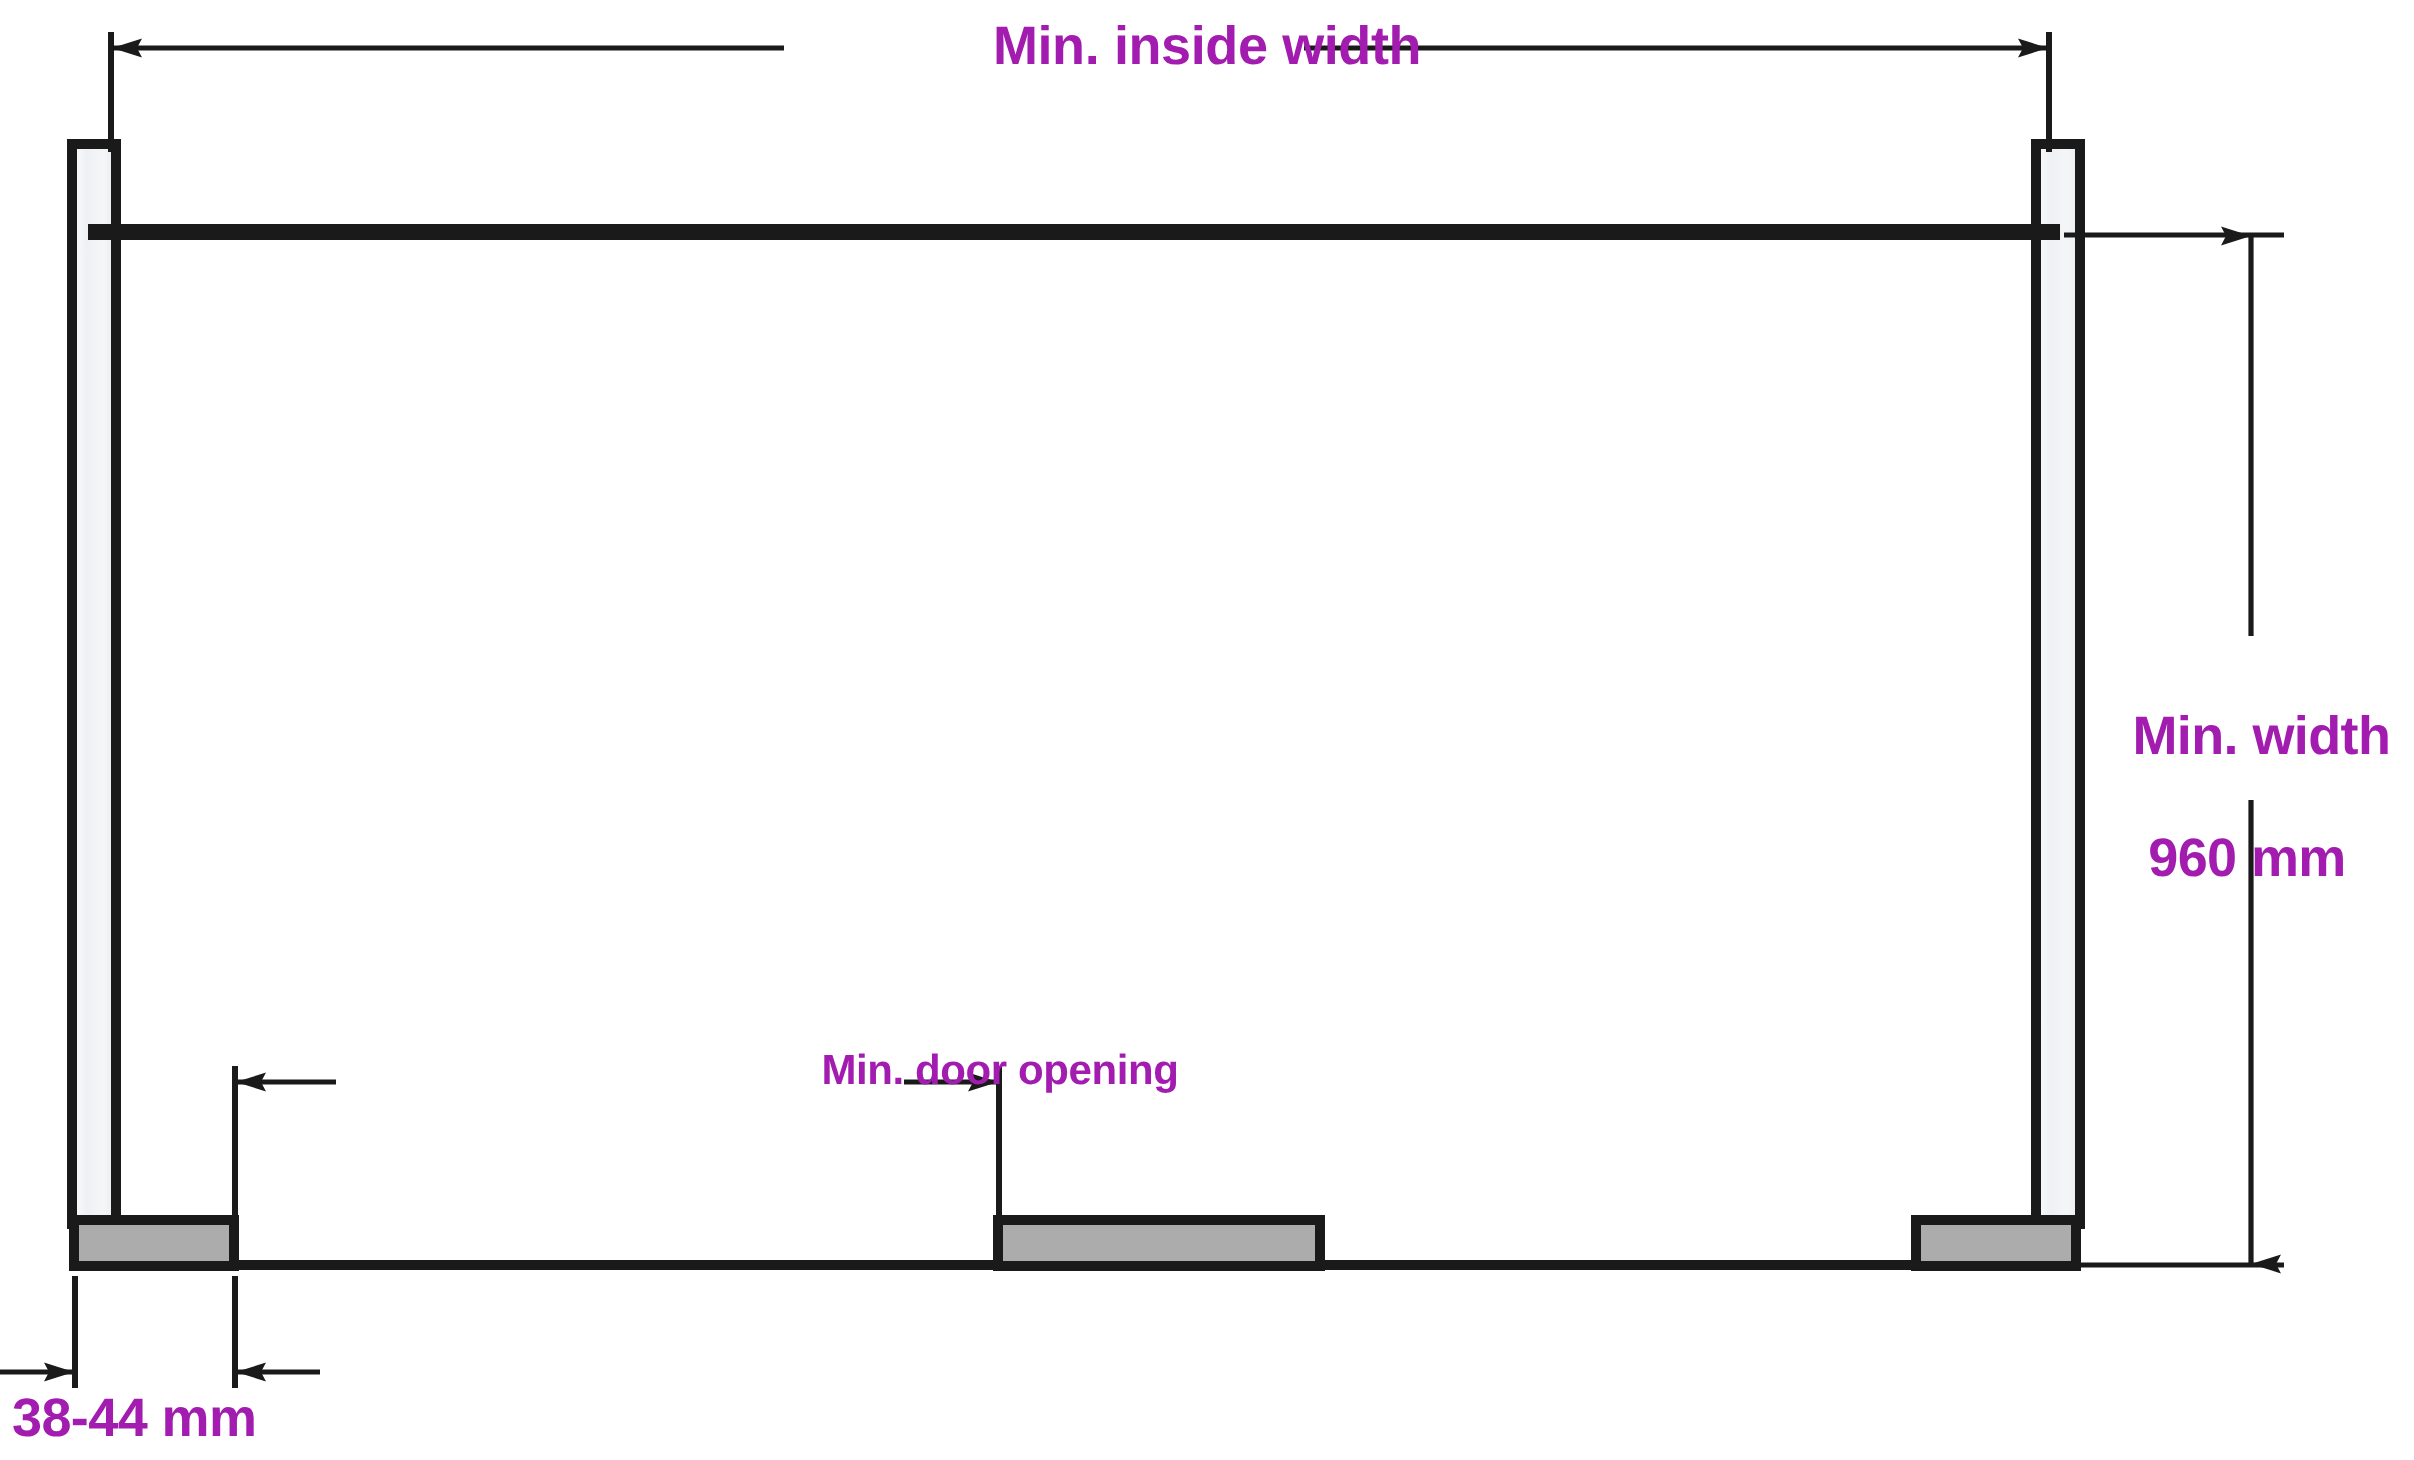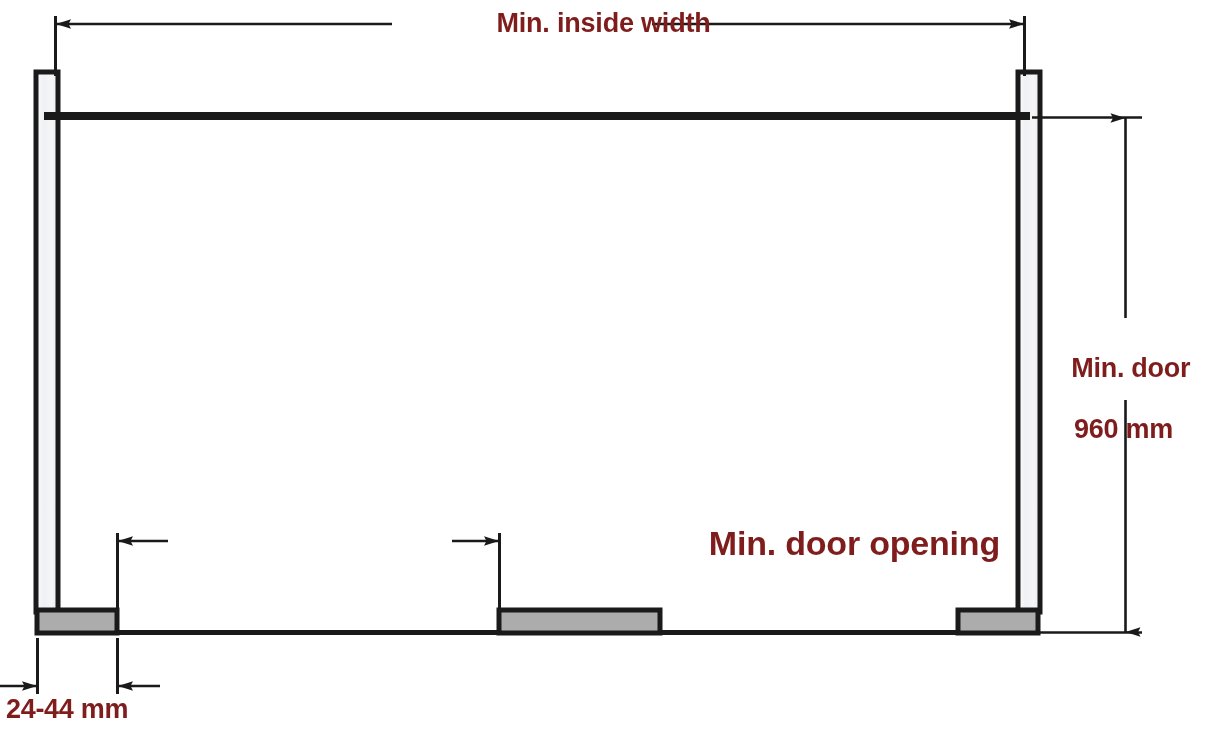--- a/index.html
+++ b/index.html
@@ -8,31 +8,31 @@
     font-family:"Liberation Sans","DejaVu Sans",sans-serif;
     -webkit-font-smoothing:antialiased;
   }
   #stage{position:absolute;inset:0;width:1207px;height:730px;}
   #stage svg{display:block;width:1207px;height:730px;}
 
   .lbl{
     position:absolute;
     font-family:"Liberation Sans","DejaVu Sans",sans-serif;
     font-weight:bold;
-    color:#7f1d1d;
+    color:#a21caf;
     white-space:pre;
     line-height:1.12;
   }
   #label-inside-width{
     left:0;top:8px;width:1207px;text-align:center;
     font-size:27px;letter-spacing:-0.2px;
   }
   #label-door-opening{
-    left:0;top:524px;width:1000px;text-align:right;
-    font-size:34px;letter-spacing:-0.2px;
+    left:0;top:524px;width:1000px;text-align:center;
+    font-size:21px;letter-spacing:-0.2px;
   }
   #label-depth{
     left:1040px;top:323px;width:167px;text-align:center;
     font-size:27px;letter-spacing:-0.3px;
   }
   #label-depth .l2{display:block;}
   #label-thickness{
     left:6px;top:694px;
     font-size:27px;letter-spacing:-0.3px;
   }
@@ -119,17 +119,17 @@
       <line x1="118" y1="686" x2="160" y2="686" stroke="#1a1a1a" stroke-width="2.6" marker-start="url(#arrL)"></line>
     </g>
   </svg>
 </div>
 
 <div class="lbl" id="label-inside-width">Min. inside width</div>
 
 <div class="lbl" id="label-door-opening">Min. door opening</div>
 
 <div class="lbl" id="label-depth">
-  <span class="l1">Min. door</span>
+  <span class="l1">Min. width</span>
   <span class="l2">960 mm</span>
 </div>
 
-<div class="lbl" id="label-thickness">24-44 mm</div>
+<div class="lbl" id="label-thickness">38-44 mm</div>
 
 </body></html>

